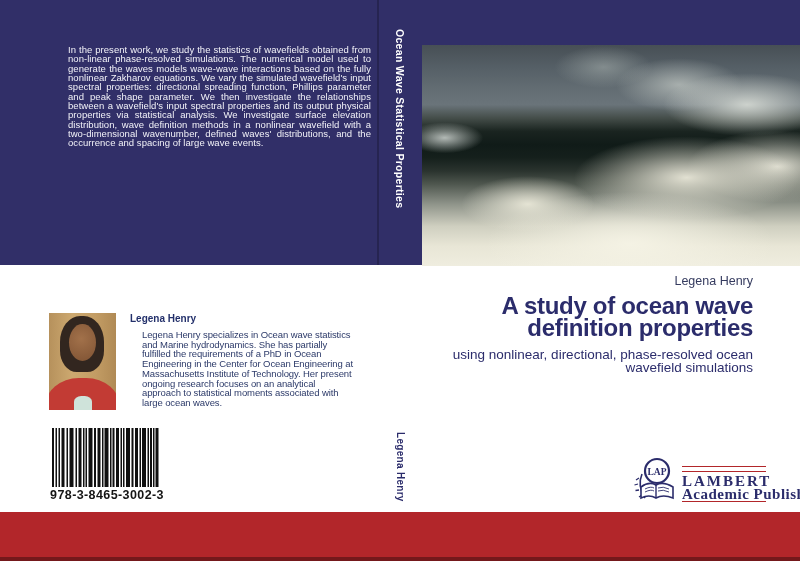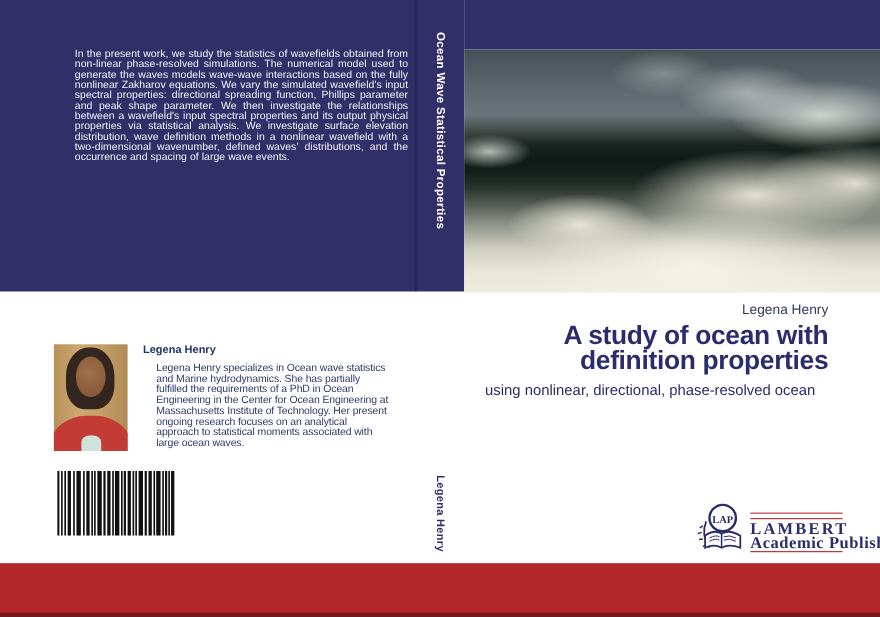--- a/index.html
+++ b/index.html
@@ -70,21 +70,21 @@
   
   .front-author{
     position:absolute;right:47px;top:274px;width:300px;text-align:right;
     color:#353b5f;font-size:12.5px;
   }
   .front-title{
     position:absolute;right:47px;top:295px;width:262px;text-align:right;
     color:#2b2c6b;font-size:24px;font-weight:bold;line-height:21.5px;letter-spacing:-0.3px;
   }
   .front-subtitle{
-    position:absolute;right:47px;top:348px;width:312px;
+    position:absolute;right:47px;top:348px;width:312px;text-align:right;
     color:#2b2c6b;font-size:13.5px;line-height:13px;
   }
   
   .publisher{position:absolute;left:633px;top:454px;display:flex;align-items:flex-start;}
   .pub-emblem{flex:none;}
   .pub-wordmark{margin-left:3px;margin-top:12px;}
   .pub-rule-top{width:84px;height:4px;border-top:1.5px solid #b2262a;border-bottom:1.5px solid #b2262a;}
   .pub-name{
     font-family:"Liberation Serif",serif;font-weight:bold;color:#2b2c6b;
     font-size:15px;letter-spacing:2px;line-height:16px;margin-top:1px;white-space:nowrap;
@@ -152,28 +152,30 @@
         <rect x="79.5" y="0" width="2" height="59"></rect>
       <rect x="83" y="0" width="3" height="59"></rect>
         <rect x="87.5" y="0" width="1.5" height="59"></rect>
       <rect x="90" y="0" width="4" height="59"></rect>
         <rect x="95.5" y="0" width="1.5" height="59"></rect>
       <rect x="98" y="0" width="2" height="59"></rect>
         <rect x="101" y="0" width="1.5" height="59"></rect>
       <rect x="103.5" y="0" width="3" height="59"></rect>
     </g>
   </svg>
+  <div class="isbn-text">978-3-8465-3002-3</div>
 
   <div class="front-author">Legena Henry</div>
   <div class="front-title">
-    <div>A study of ocean with</div>
+    <div>A study of ocean wave</div>
     <div>definition properties</div>
   </div>
   <div class="front-subtitle">
     <div>using nonlinear, directional, phase-resolved ocean</div>
+    <div>wavefield simulations</div>
   </div>
 
   <div class="publisher">
     <svg class="pub-emblem" width="46" height="52" viewBox="0 0 46 52">
       <circle cx="24" cy="17" r="12" fill="none" stroke="#2b2c6b" stroke-width="2.2"></circle>
       <text x="24" y="21" text-anchor="middle" font-family="Liberation Serif,serif" font-size="9.5" font-weight="bold" fill="#2b2c6b">LAP</text>
       <path d="M9 20 Q4 32 12 44" fill="none" stroke="#2b2c6b" stroke-width="1.6"></path>
       <path d="M6 24 l-3 2 M5 30 l-3.5 1 M6 36 l-3.5 0.5 M9 41 l-3 2" fill="none" stroke="#2b2c6b" stroke-width="1.3"></path>
       <path d="M8 33 Q16 27 23 31 Q30 27 40 33 L40 44 Q30 40 23 44 Q16 40 8 44 Z" fill="#ffffff" stroke="#2b2c6b" stroke-width="1.6"></path>
       <path d="M23 31 L23 44" stroke="#2b2c6b" stroke-width="1.4"></path>

